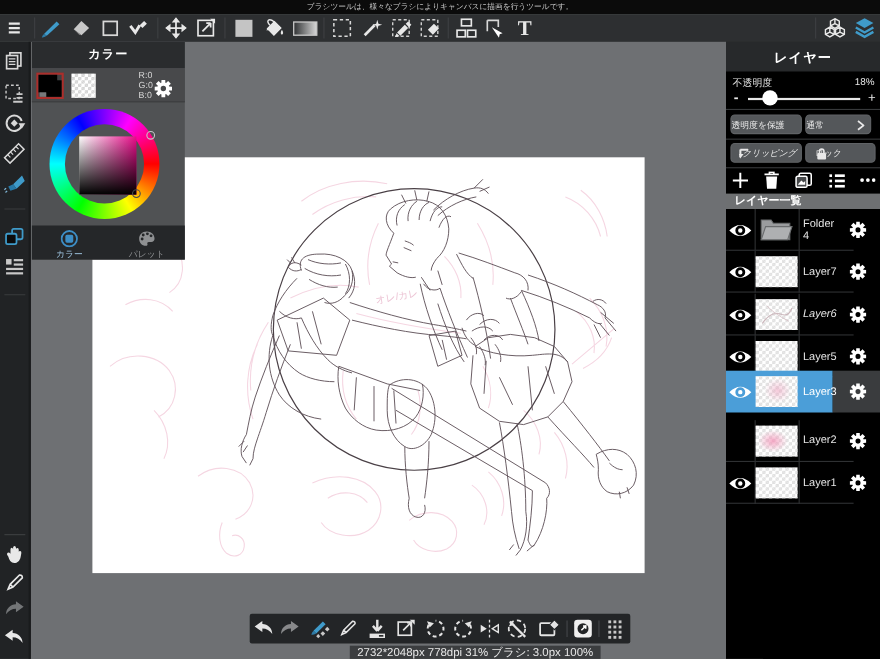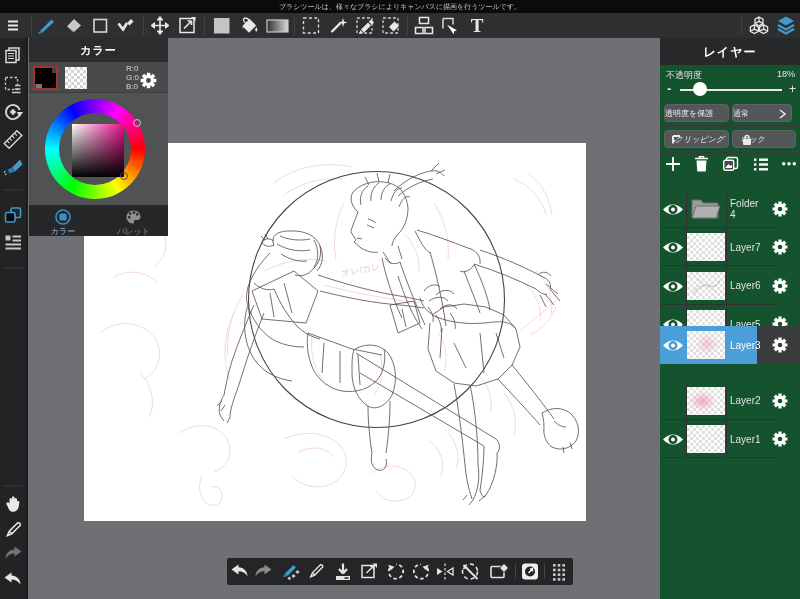--- a/index.html
+++ b/index.html
@@ -18,21 +18,21 @@
 
 #bbar { left:227px; top:558px; width:346px; height:27px; background:#232527; border-radius:2px; }
 #status { left:318px; top:587px; width:228px; height:12px; background:#3b3d3f; color:#e8e8e8; font-size:10.4px; text-align:center; line-height:13px; }
 
 #cpanel { left:29px; top:38px; width:139px; height:198px; background:#505254; }
 #cp-head { left:0; top:0; width:139px; height:24px; background:#2a2c2e; color:#fff; font-size:11px; font-weight:bold; text-align:center; line-height:25px; letter-spacing:1px;}
 #cp-swrow { left:0; top:24px; width:139px; height:31px; background:#48494b; border-bottom:1px solid #3c3e40;}
 #cp-tabs { left:0; top:167px; width:139px; height:31px; background:#252729; }
 .rgbtxt { position:absolute; left:84px; top:26px; color:#d8d8d8; font-size:8px; line-height:9px;margin-left:13px; }
 
-#lpanel { left:660px; top:38px; width:140px; height:561px; background:#14532d; }
+#lpanel { left:660px; top:38px; width:140px; height:561px; background:#000000; }
 #lp-head { left:0; top:0; width:140px; height:27px; background:#27292b; color:#fff; font-size:12px; font-weight:bold; text-align:center; line-height:28px; letter-spacing:1px;}
 .lp-btn { position:absolute; height:18px; background:#54575a; border:1px solid #606366; border-radius:4px; color:#e8e8e8; font-size:8px; line-height:17px; white-space:nowrap; overflow:hidden; }
 .lp-div { position:absolute; left:0px; width:140px; height:1px; background:#37393b; }
 #lp-list-head { left:0; top:138px; width:140px; height:14px; background:#6e7072; color:#fff; font-size:10px; font-weight:bold; line-height:14px; padding-left:8px; }
 .lrow { position:absolute; left:0; width:116px; height:38px; border-bottom:1px solid #2f3133; }
 .lrow .vline1 { position:absolute; left:26px; top:0; width:1px; height:38px; background:#2f3133; }
 .lrow .vline2 { position:absolute; left:66px; top:0; width:1px; height:38px; background:#2f3133; }
 .lname { position:absolute; left:70px; top:0; height:38px; display:flex; align-items:center; color:#e4e4e4; font-size:10px; }
 .eye { position:absolute; left:2px; top:12px; }
 .gear { position:absolute; left:112px; top:11px; }
@@ -379,20 +379,21 @@
           <rect x="3.4" y="-2.8" width="2.6" height="2.6"></rect>
           <rect x="-6" y="1.9" width="2.6" height="2.6"></rect>
           <rect x="-1.3" y="1.9" width="2.6" height="2.6"></rect>
           <rect x="3.4" y="1.9" width="2.6" height="2.6"></rect>
           <rect x="-6" y="6.6" width="2.6" height="2.6"></rect>
           <rect x="-1.3" y="6.6" width="2.6" height="2.6"></rect>
           <rect x="3.4" y="6.6" width="2.6" height="2.6"></rect>
         </g>
   </svg>
   </div>
+  <div id="status" class="abs">2732*2048px 778dpi 31% ブラシ: 3.0px 100%</div>
 
   <div id="lpanel" class="abs">
     <div id="lp-head" class="abs">レイヤー</div>
     <div class="abs" style="left:6px;top:31px;color:#e0e0e0;font-size:9px;">不透明度</div>
     <div class="abs" style="right:5px;top:31px;color:#e8e8e8;font-size:9px;">18%</div>
 
     <div class="abs" style="left:7px;top:46px;color:#e8e8e8;font-size:13px;font-weight:bold;line-height:10px;">-</div>
     <div class="abs" style="right:4px;top:46px;color:#e8e8e8;font-size:12px;line-height:10px;">+</div>
     <div class="abs" style="left:20px;top:51px;width:102px;height:1.5px;background:#e8e8e8;"></div>
     <div class="abs" style="left:33px;top:44px;width:14px;height:14px;border-radius:50%;background:#fff;"></div>
@@ -430,20 +431,21 @@
           <rect x="5" y="5.3" width="9" height="2.4" fill="#fff"></rect>
           <rect x="0" y="10.1" width="2.4" height="2.4" fill="#fff"></rect>
           <rect x="5" y="10.1" width="9" height="2.4" fill="#fff"></rect>
         </g>
       <g transform="translate(116,6)">
           <circle cx="1.7" cy="1.7" r="1.7" fill="#fff"></circle>
           <circle cx="7" cy="1.7" r="1.7" fill="#fff"></circle>
           <circle cx="12.3" cy="1.7" r="1.7" fill="#fff"></circle>
         </g>
     </svg>
+    <div id="lp-list-head" class="abs">レイヤー一覧</div>
 
     <div class="lrow" style="top:152px;">
         <div class="vline1"></div>
         <div class="vline2"></div>
       <svg class="eye" width="22" height="15" viewBox="0 0 22 15">
           <path fill-rule="evenodd" fill="#fff" d="M1 7.5 Q11 -2.5 21 7.5 Q11 17.5 1 7.5 Z M15.5 7.5 A4.5 4.5 0 1 0 6.5 7.5 A4.5 4.5 0 1 0 15.5 7.5 Z M13 7.5 A2 2 0 1 1 9 7.5 A2 2 0 1 1 13 7.5 Z"></path>
         </svg>
       <svg style="position:absolute;left:31px;top:7px;" width="30" height="24" viewBox="0 0 30 24">
           <path d="M1 3 L10 3 L12 6 L27 6 L27 21 L1 21 Z" fill="#9a9c9e" stroke="#6a6c6e" stroke-width="1"></path>
           <path d="M5 9 L29 9 L25 21 L1 21 Z" fill="#aeb0b2" stroke="#6a6c6e" stroke-width="1"></path>
@@ -458,21 +460,21 @@
         <div class="vline2"></div>
       <svg class="eye" width="22" height="15" viewBox="0 0 22 15">
           <path fill-rule="evenodd" fill="#fff" d="M1 7.5 Q11 -2.5 21 7.5 Q11 17.5 1 7.5 Z M15.5 7.5 A4.5 4.5 0 1 0 6.5 7.5 A4.5 4.5 0 1 0 15.5 7.5 Z M13 7.5 A2 2 0 1 1 9 7.5 A2 2 0 1 1 13 7.5 Z"></path>
         </svg>
       <div class="thumb"></div>
       <div class="lname">Layer7</div>
       <svg class="gear" width="16" height="16" viewBox="0 0 16 16">
           <path fill-rule="evenodd" fill="#fff" d="M15.4 6.4 L15.4 9.6 L12.9 9.7 L12.7 10.3 L14.4 12.1 L12.1 14.4 L10.3 12.7 L9.7 12.9 L9.6 15.4 L6.4 15.4 L6.3 12.9 L5.7 12.7 L3.9 14.4 L1.6 12.1 L3.3 10.3 L3.1 9.7 L0.6 9.6 L0.6 6.4 L3.1 6.3 L3.3 5.7 L1.6 3.9 L3.9 1.6 L5.7 3.3 L6.3 3.1 L6.4 0.6 L9.6 0.6 L9.7 3.1 L10.3 3.3 L12.1 1.6 L14.4 3.9 L12.7 5.7 L12.9 6.3 Z M10.3 8 A2.3 2.3 0 1 0 5.7 8 A2.3 2.3 0 1 0 10.3 8 Z"></path>
         </svg>
     </div>
-    <div class="lrow" style="top:228.6px;">
+    <div class="lrow" style="top:228.6px;font-style:italic;">
         <div class="vline1"></div>
         <div class="vline2"></div>
       <svg class="eye" width="22" height="15" viewBox="0 0 22 15">
           <path fill-rule="evenodd" fill="#fff" d="M1 7.5 Q11 -2.5 21 7.5 Q11 17.5 1 7.5 Z M15.5 7.5 A4.5 4.5 0 1 0 6.5 7.5 A4.5 4.5 0 1 0 15.5 7.5 Z M13 7.5 A2 2 0 1 1 9 7.5 A2 2 0 1 1 13 7.5 Z"></path>
         </svg>
       <div class="thumb"><svg width="38" height="28">
             <path d="M6 22 Q14 10 24 14 Q30 16 33 8" stroke="#cbb6bb" stroke-width="1" fill="none"></path>
             <path d="M10 6 Q18 14 30 20" stroke="#d8c4c8" stroke-width="0.8" fill="none"></path>
           </svg></div>
       <div class="lname">Layer6</div>
@@ -485,21 +487,21 @@
         <div class="vline2"></div>
       <svg class="eye" width="22" height="15" viewBox="0 0 22 15">
           <path fill-rule="evenodd" fill="#fff" d="M1 7.5 Q11 -2.5 21 7.5 Q11 17.5 1 7.5 Z M15.5 7.5 A4.5 4.5 0 1 0 6.5 7.5 A4.5 4.5 0 1 0 15.5 7.5 Z M13 7.5 A2 2 0 1 1 9 7.5 A2 2 0 1 1 13 7.5 Z"></path>
         </svg>
       <div class="thumb"></div>
       <div class="lname">Layer5</div>
       <svg class="gear" width="16" height="16" viewBox="0 0 16 16">
           <path fill-rule="evenodd" fill="#fff" d="M15.4 6.4 L15.4 9.6 L12.9 9.7 L12.7 10.3 L14.4 12.1 L12.1 14.4 L10.3 12.7 L9.7 12.9 L9.6 15.4 L6.4 15.4 L6.3 12.9 L5.7 12.7 L3.9 14.4 L1.6 12.1 L3.3 10.3 L3.1 9.7 L0.6 9.6 L0.6 6.4 L3.1 6.3 L3.3 5.7 L1.6 3.9 L3.9 1.6 L5.7 3.3 L6.3 3.1 L6.4 0.6 L9.6 0.6 L9.7 3.1 L10.3 3.3 L12.1 1.6 L14.4 3.9 L12.7 5.7 L12.9 6.3 Z M10.3 8 A2.3 2.3 0 1 0 5.7 8 A2.3 2.3 0 1 0 10.3 8 Z"></path>
         </svg>
     </div>
-    <div class="lrow sel" style="top:288px;border-radius:17px;">
+    <div class="lrow sel" style="top:299px;border-radius:17px;">
       <div style="position:absolute;left:0;top:0;width:97px;height:38px;background:#4b9ed8;"></div>
       <div style="position:absolute;left:97px;top:0;width:43px;height:38px;background:#3a3c3e;"></div>
       <svg class="eye" width="22" height="15" viewBox="0 0 22 15">
           <path fill-rule="evenodd" fill="#fff" d="M1 7.5 Q11 -2.5 21 7.5 Q11 17.5 1 7.5 Z M15.5 7.5 A4.5 4.5 0 1 0 6.5 7.5 A4.5 4.5 0 1 0 15.5 7.5 Z M13 7.5 A2 2 0 1 1 9 7.5 A2 2 0 1 1 13 7.5 Z"></path>
         </svg>
       <div class="thumb">
           <div style="position:absolute;left:8px;top:2px;width:24px;height:22px;background:radial-gradient(closest-side,rgba(238,160,190,0.55),rgba(238,160,190,0))"></div>
         </div>
       <div class="lname" style="color:#fff;">Layer3</div>
       <svg class="gear" width="16" height="16" viewBox="0 0 16 16">

